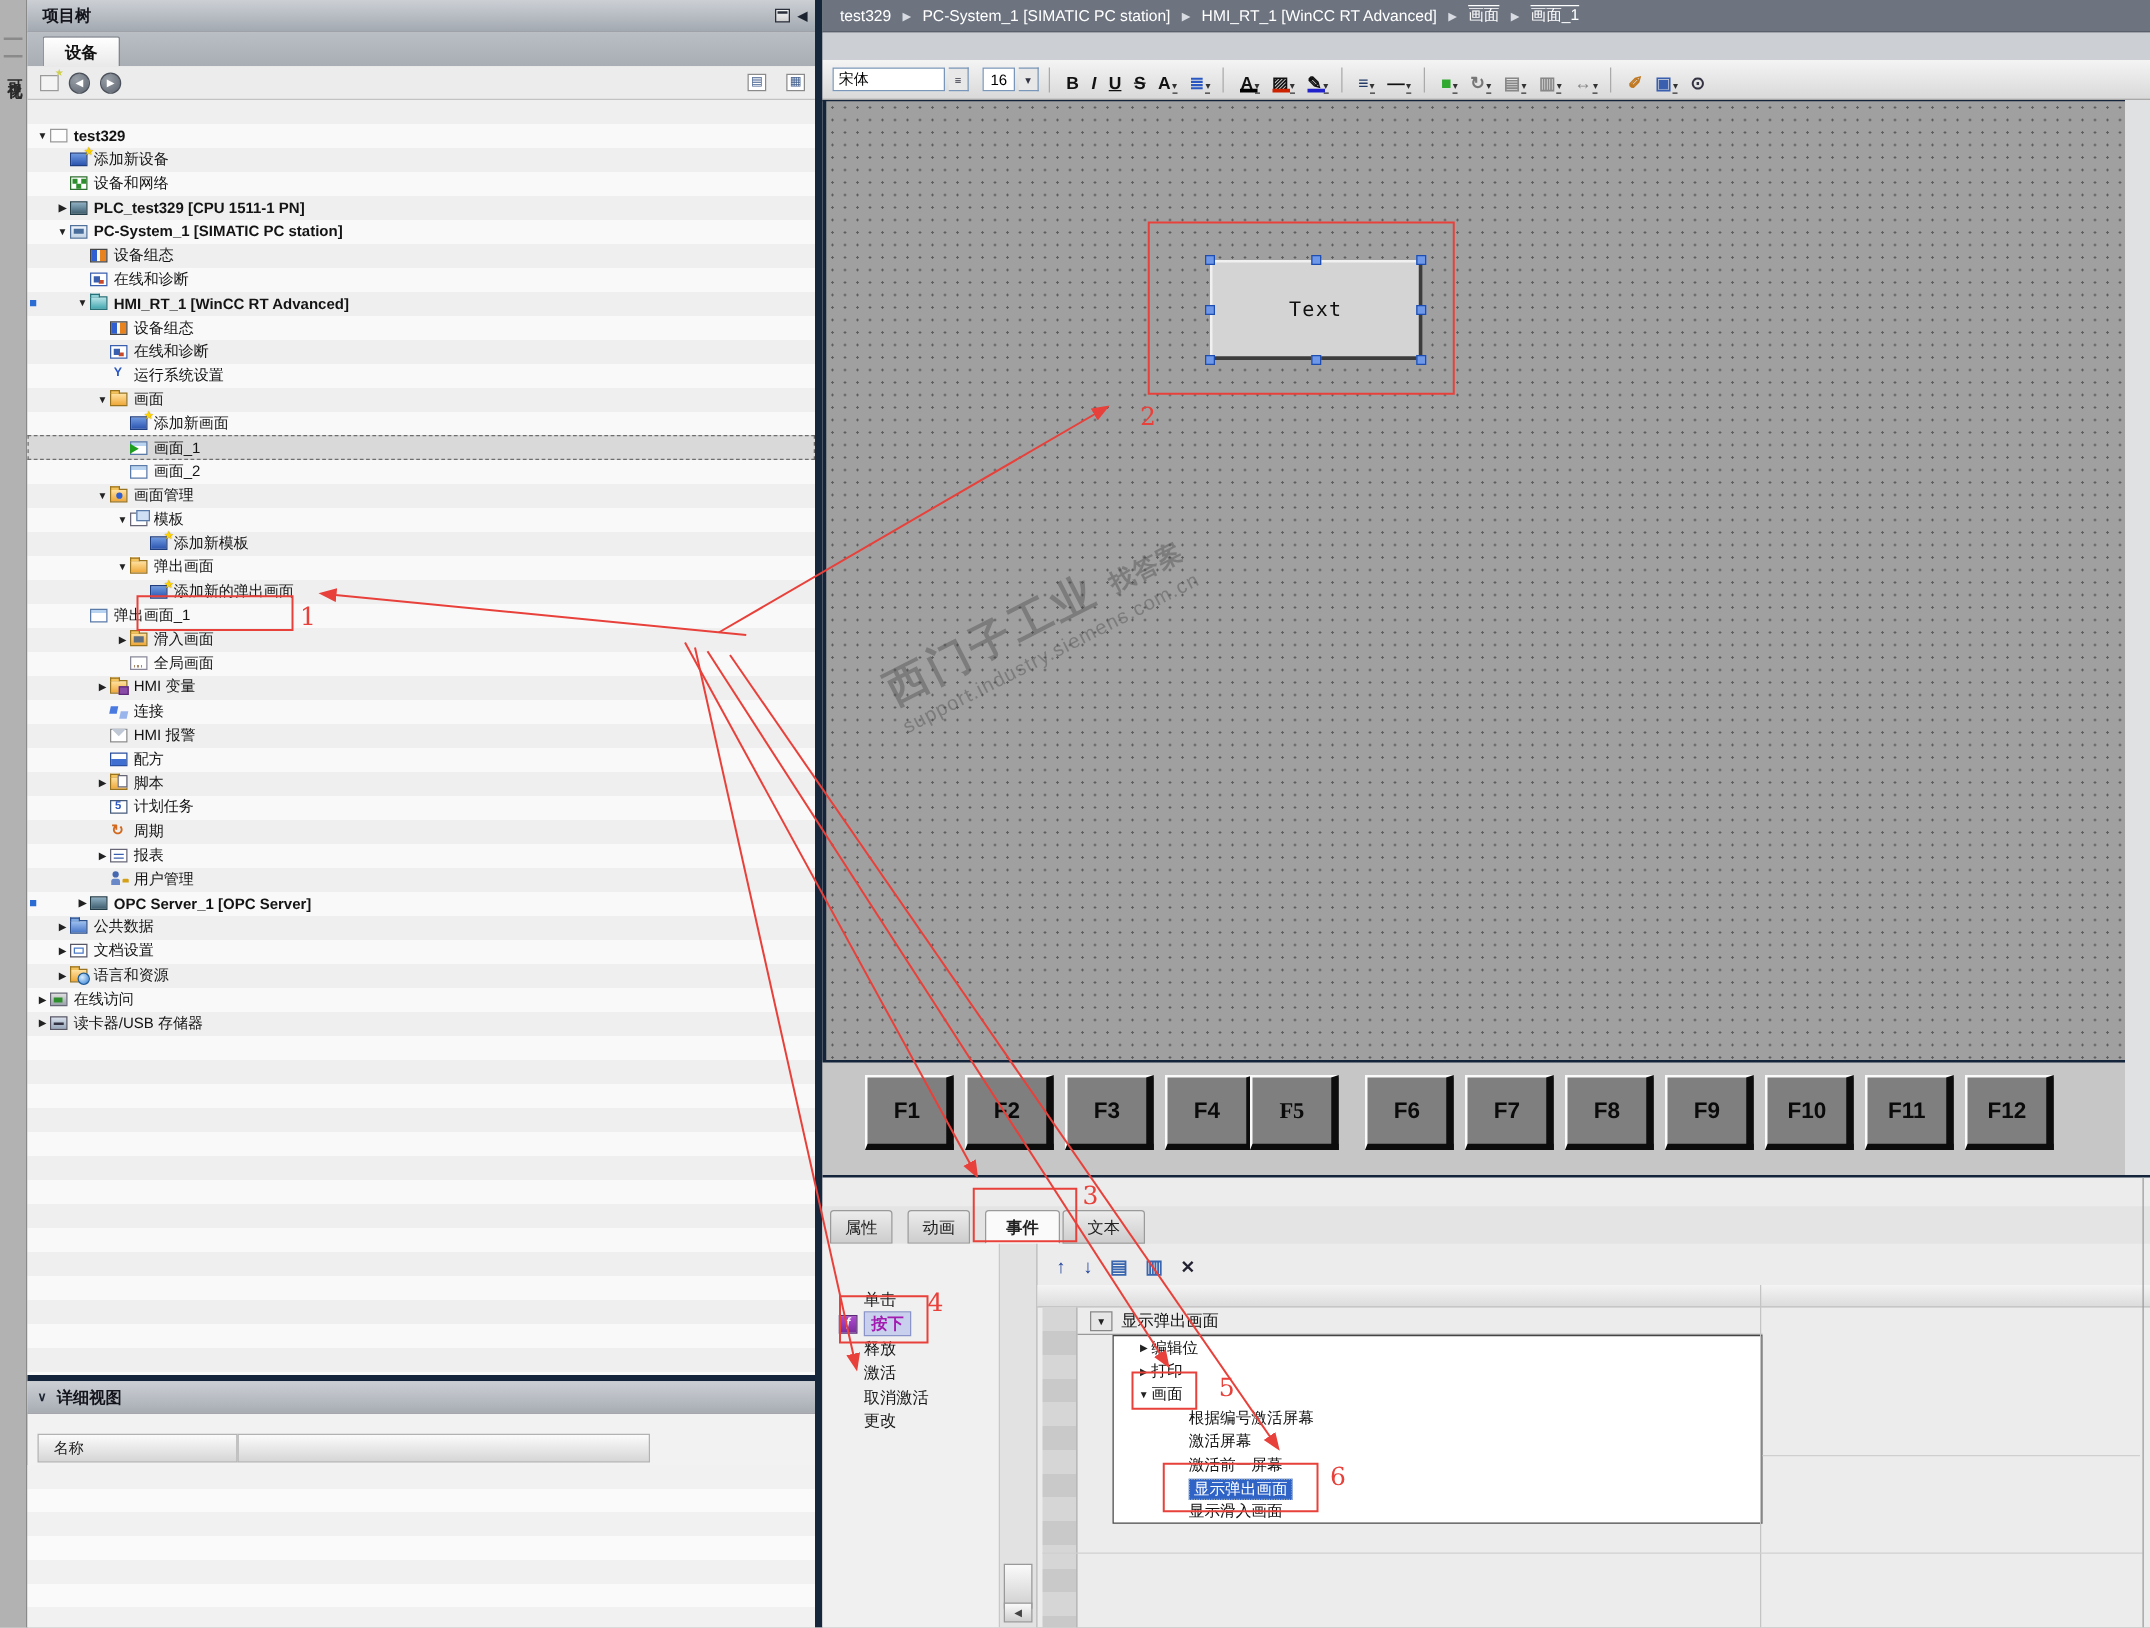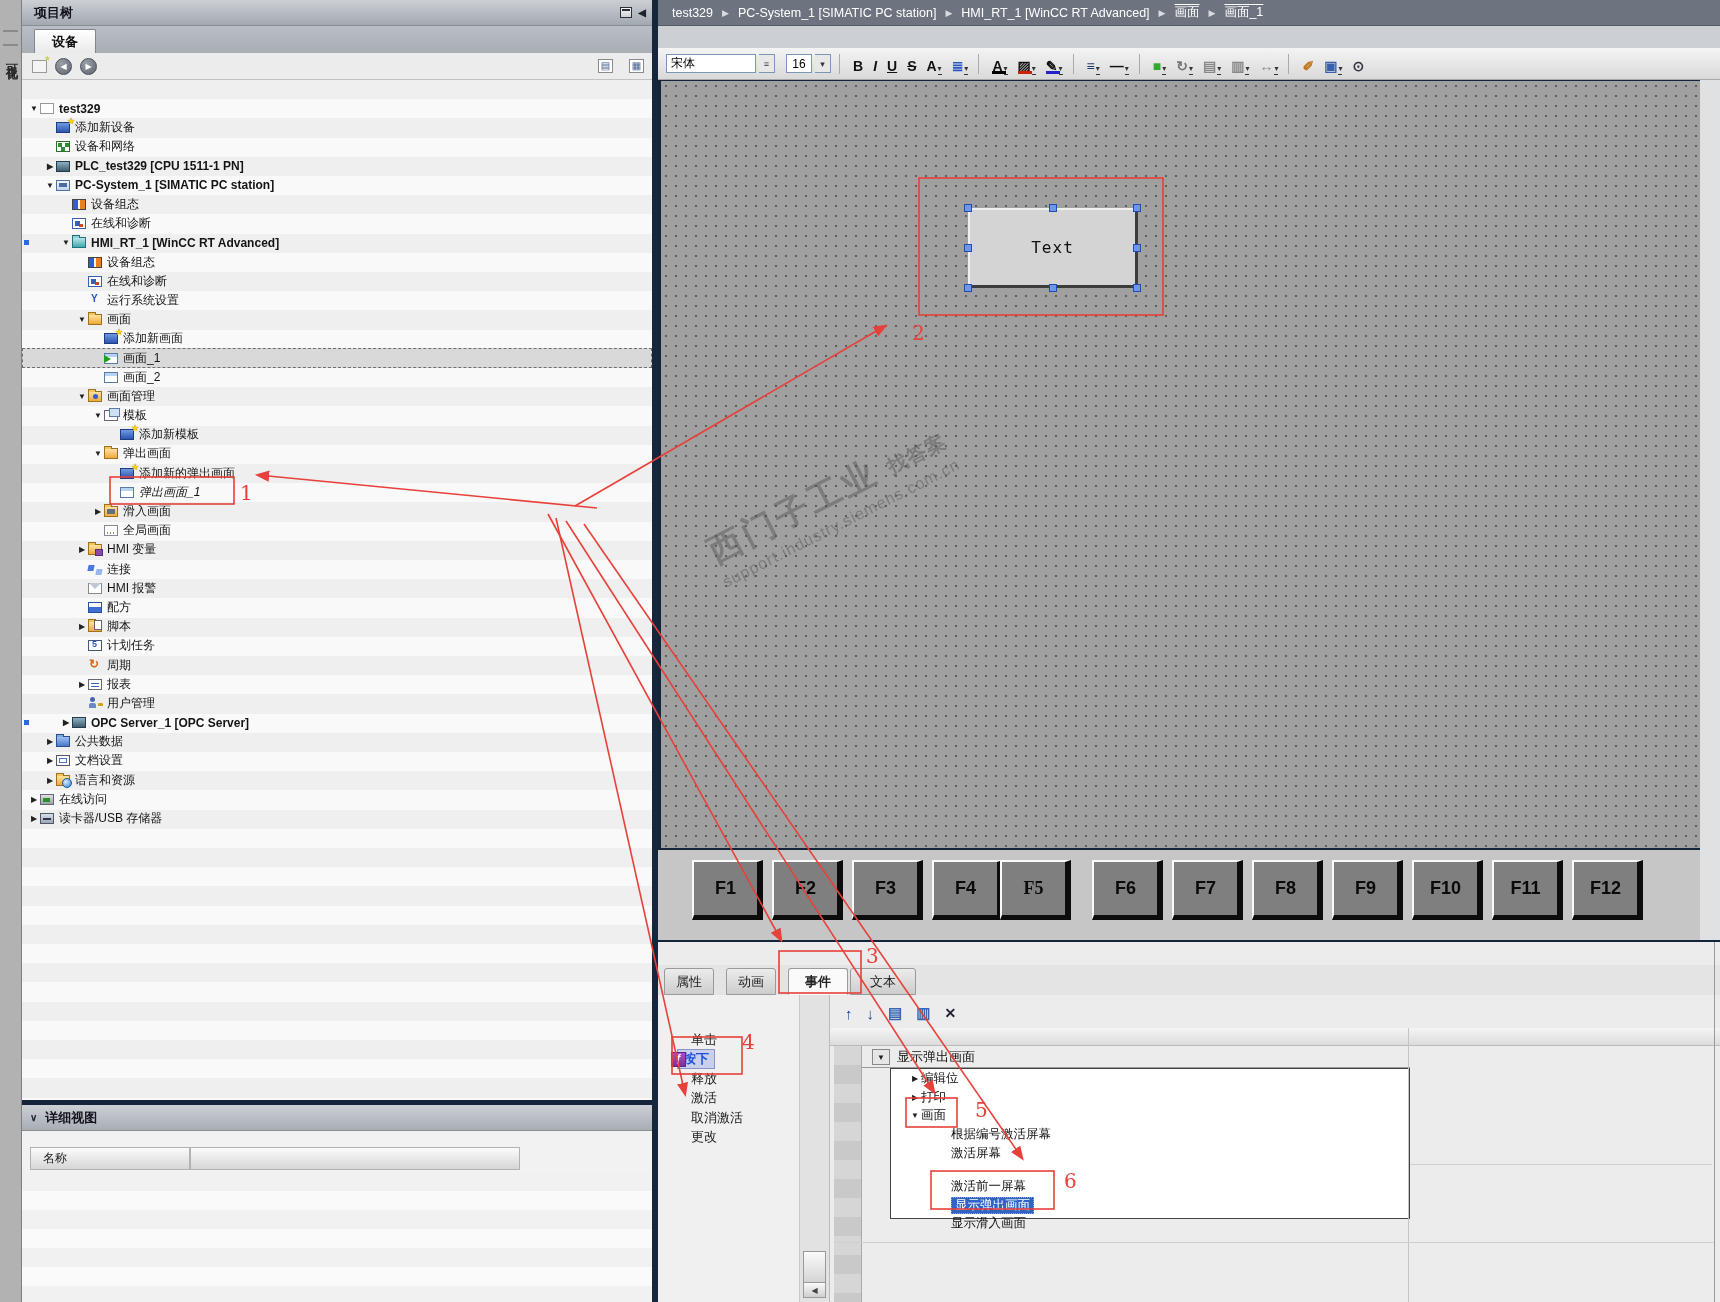--- a/index.html
+++ b/index.html
@@ -125,21 +125,21 @@
 .fkey{position:absolute;top:10px;width:71px;height:60px;background:#7f7f7f;border-top:2px solid #fafafa;border-left:2px solid #fafafa;border-right:6px solid #0c0c0c;border-bottom:5px solid #0c0c0c;display:flex;align-items:center;justify-content:center;font-size:18px;font-weight:bold;color:#0a0a0a}
 
 .bp{left:658px;top:940px;width:1062px;height:362px;background:#ececec;border-top:2px solid #14243a}
 .bp-title{position:absolute;left:0;top:0;right:0;height:23px;background:linear-gradient(#a9a9a9,#8d8d8d);display:flex;align-items:center;padding-left:10px;font-size:13px;font-weight:bold;color:#fff;text-shadow:1px 1px 1px #555}
 .bp-tabs{position:absolute;left:0;top:23px;right:0;height:30px;background:#e4e4e4}
 .bptab{position: absolute;top:3px;height:27px;background:linear-gradient(#ececec,#cdcdcd);border:1px solid #9a9a9a;border-radius:3px 3px 0 0;font-size:13px;display:flex;align-items:center;justify-content:center;color:#222}
 .bptab.active{background:#fafafa;font-weight:bold;border-bottom-color:#fafafa}
 .ev-list{position:absolute;left:0;top:53px;width:142px;bottom:0;background:#f0f0f0;border-right:1px solid #c8c8c8}
 .ev-items{position:absolute;left:0;top:35px;right:0}
 .evrow{height:19.5px;display:flex;align-items:center;padding-left:33px;font-size:13px;color:#1a1a1a;position:relative}
-.evrow.sel{padding-left:20px;font-weight:bold;color:#1d4ed8}
+.evrow.sel{padding-left:34px;font-weight:bold;color:#a21caf}
 .evrow.sel .evlab{background:#c8d0ee;outline:1px solid #8a94c8;padding:0 5px}
 .evicon{position:absolute;left:13px;top:2px;width:15px;height:15px;border:1px solid #5c2a78;background:linear-gradient(#b04ad0,#7a2f9e)}
 .evicon::after{content:"ƒ";position:absolute;left:4px;top:0px;font-size:10px;color:#fff}
 .ev-sb{position:absolute;left:142px;top:53px;width:30px;bottom:0;background:#e2e2e2;border-right:1px solid #bbb}
 .ev-sb .thumb{position:absolute;left:3px;right:3px;top:256px;height:36px;background:linear-gradient(#fafafa,#cfcfcf);border:1px solid #999}
 .ev-sb .sbarr{position:absolute;left:3px;right:3px;bottom:4px;height:16px;background:linear-gradient(#fafafa,#cfcfcf);border:1px solid #999;font-size:8px;color:#444;display:flex;align-items:center;justify-content:center}
 .fn-toolbar{position:absolute;left:187px;top:58px;height:26px;display:flex;align-items:center;gap:14px;font-size:15px}
 .fn-toolbar .fi{color:#1d3f9a;font-weight:bold}
 .fn-toolbar .fi.x{color:#223;font-size:14px}
 .fn-toolbar .fi.f{color:#3a66b0}
@@ -285,21 +285,21 @@
           <div class="trow" style="padding-left: 70px;">
             <span class="tarrow">▼</span>
             <span class="ti fld"></span>
             <span>弹出画面</span>
           </div>
           <div class="trow" style="padding-left: 86px;">
             <span class="tarrow"></span>
             <span class="ti addscr st"></span>
             <span>添加新的弹出画面</span>
           </div>
-          <div class="trow" style="padding-left: 86px; font-style: italic;">
+          <div class="trow" style="padding-left: 38px;">
             <span class="tarrow"></span>
             <span class="ti scr"></span>
             <span>弹出画面_1</span>
           </div>
           <div class="trow" style="padding-left: 70px;">
             <span class="tarrow">▶</span>
             <span class="ti fldd"></span>
             <span>滑入画面</span>
           </div>
           <div class="trow" style="padding-left: 70px;">
@@ -590,21 +590,21 @@
           <span class="lab">画面</span>
         </div>
         <div class="fnrow" style="padding-left: 48px;">
           <span class="fa"></span>
           <span class="lab">根据编号激活屏幕</span>
         </div>
         <div class="fnrow" style="padding-left: 48px;">
           <span class="fa"></span>
           <span class="lab">激活屏幕</span>
         </div>
-        <div class="fnrow" style="padding-left: 48px; margin-top: 14px;">
+        <div class="fnrow" style="padding-left: 48px;">
           <span class="fa"></span>
           <span class="lab">激活前一屏幕</span>
         </div>
         <div class="fnrow" style="padding-left: 48px;">
           <span class="fa"></span>
           <span class="lab selblue">显示弹出画面</span>
         </div>
         <div class="fnrow" style="padding-left: 48px;">
           <span class="fa"></span>
           <span class="lab">显示滑入画面</span>

